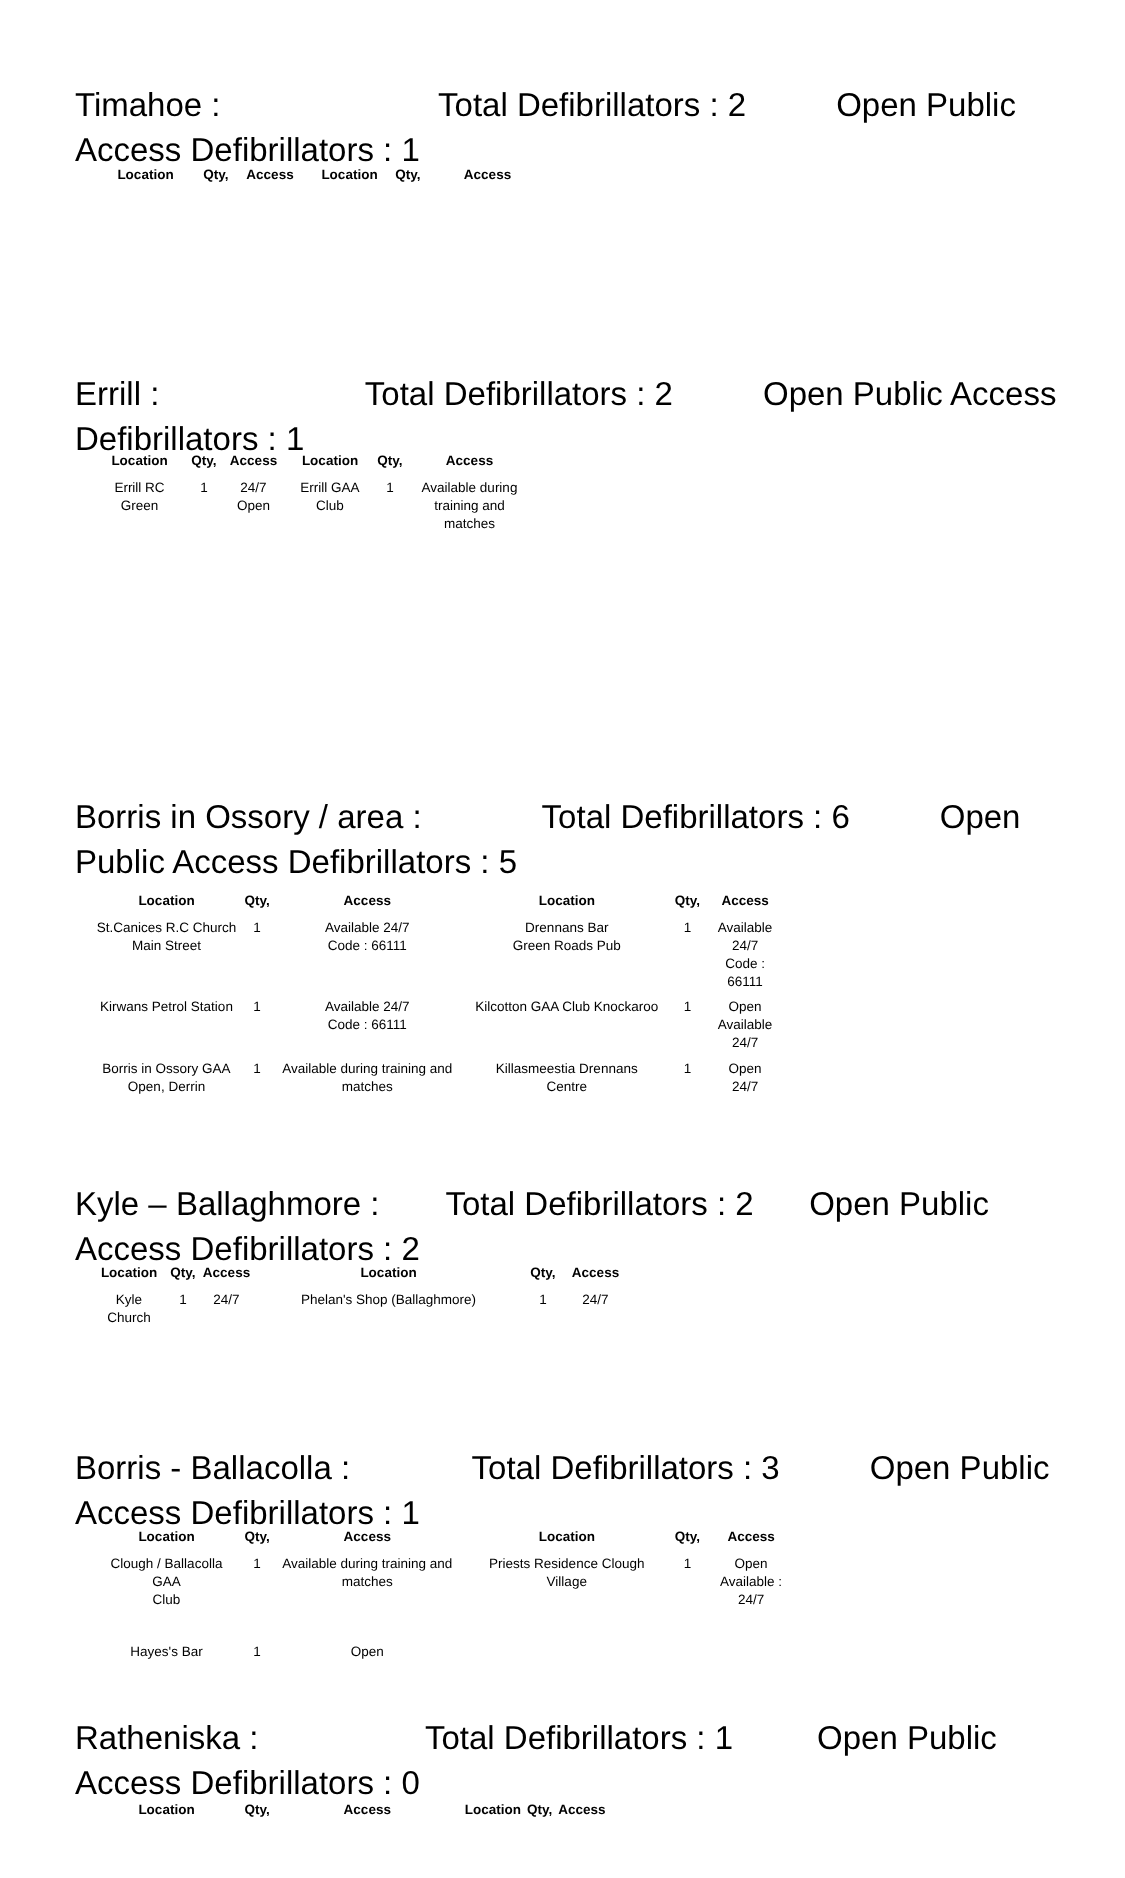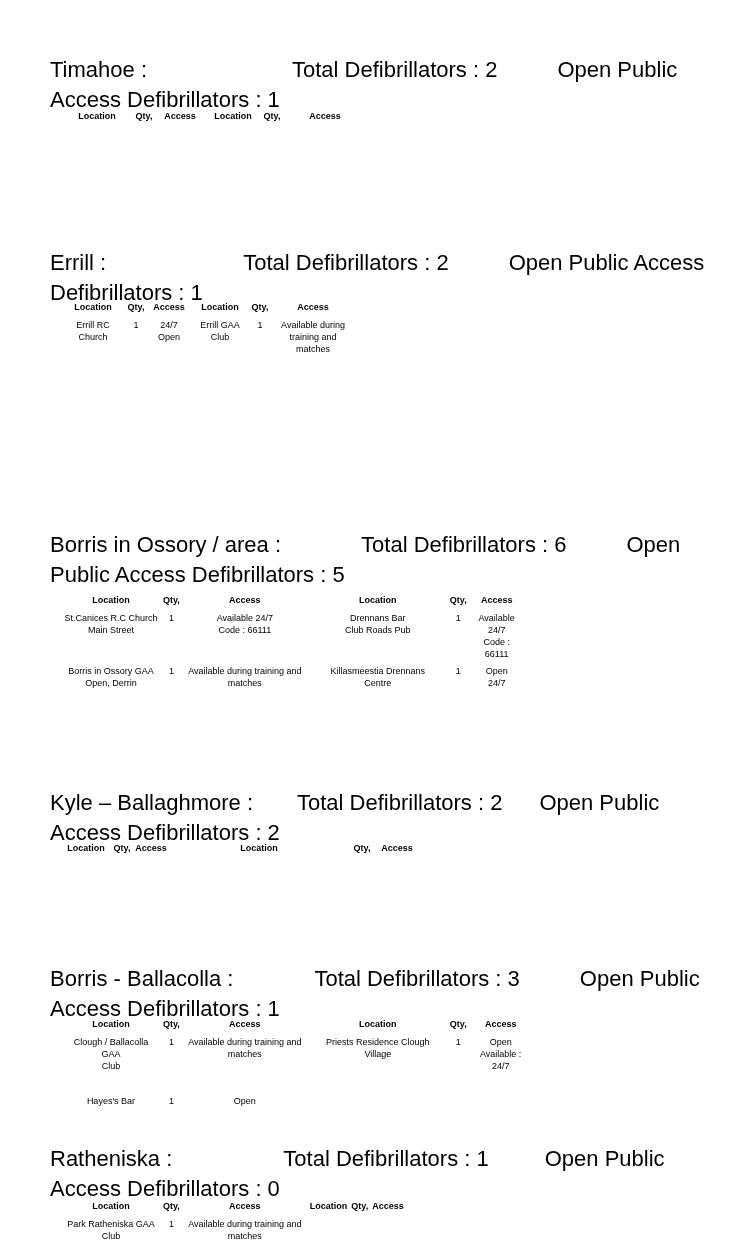--- a/index.html
+++ b/index.html
@@ -79,21 +79,21 @@
   <tbody>
       <tr>
     <th>Location</th>
     <th>Qty,</th>
     <th>Access</th>
     <th>Location</th>
     <th>Qty,</th>
     <th>Access</th>
   </tr>
   <tr>
-    <td>Errill RC Church</td>
+    <td>Errill RC Green</td>
     <td>1</td>
     <td>24/7 Open</td>
     <td>Errill GAA Club</td>
     <td>1</td>
     <td>Available during
 training and matches</td>
   </tr>
 </tbody>
   </table>
 
@@ -117,24 +117,34 @@
     <th>Qty,</th>
     <th>Access</th>
   </tr>
   <tr>
     <td>St.Canices R.C Church
 Main Street</td>
     <td>1</td>
     <td>Available 24/7
 Code : 66111</td>
     <td>Drennans Bar
-Club Roads Pub</td>
+Green Roads Pub</td>
     <td>1</td>
     <td>Available 24/7
 Code : 66111</td>
+  </tr>
+  <tr>
+    <td>Kirwans Petrol Station</td>
+    <td>1</td>
+    <td>Available 24/7
+Code : 66111</td>
+    <td>Kilcotton GAA Club Knockaroo</td>
+    <td>1</td>
+    <td>Open
+Available 24/7</td>
   </tr>
   <tr>
     <td>Borris in Ossory GAA
 Open, Derrin</td>
     <td>1</td>
     <td>Available during training and
 matches</td>
     <td>Killasmeestia Drennans
 Centre</td>
     <td>1</td>
@@ -156,20 +166,28 @@
       <col style="width:44px">
     </colgroup>
   <tbody>
       <tr>
     <th>Location</th>
     <th>Qty,</th>
     <th>Access</th>
     <th>Location</th>
     <th>Qty,</th>
     <th>Access</th>
+  </tr>
+  <tr>
+    <td>Kyle Church</td>
+    <td>1</td>
+    <td>24/7</td>
+    <td>Phelan's Shop (Ballaghmore)</td>
+    <td>1</td>
+    <td>24/7</td>
   </tr>
 </tbody>
   </table>
 
 <p class="section-heading sec4" id="sec4"><span>Borris - Ballacolla :</span><span class="sp sp1"></span><span>Total Defibrillators : 3</span><span class="sp sp2"></span><span>Open Public Access Defibrillators : 1</span></p>
 
 <table class="defib" id="tbl4">
   <colgroup>
       <col style="width:100px">
       <col style="width:18px">
@@ -223,24 +241,14 @@
     </colgroup>
   <tbody>
       <tr>
     <th>Location</th>
     <th>Qty,</th>
     <th>Access</th>
     <th>Location</th>
     <th>Qty,</th>
     <th>Access</th>
   </tr>
-  <tr>
-    <td>Park Ratheniska GAA
-Club</td>
-    <td>1</td>
-    <td>Available during training and
-matches</td>
-    <td></td>
-    <td></td>
-    <td></td>
-  </tr>
 </tbody>
   </table>
 
 </body></html>

